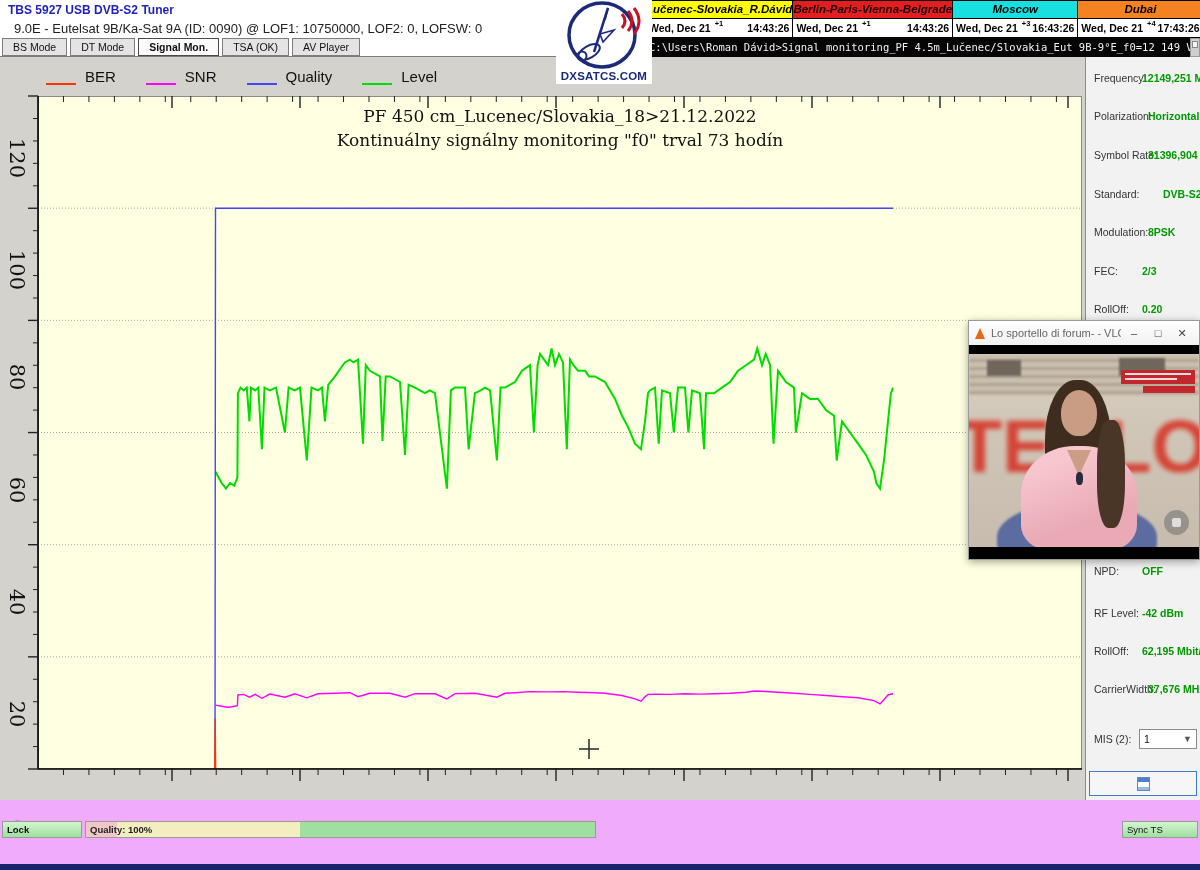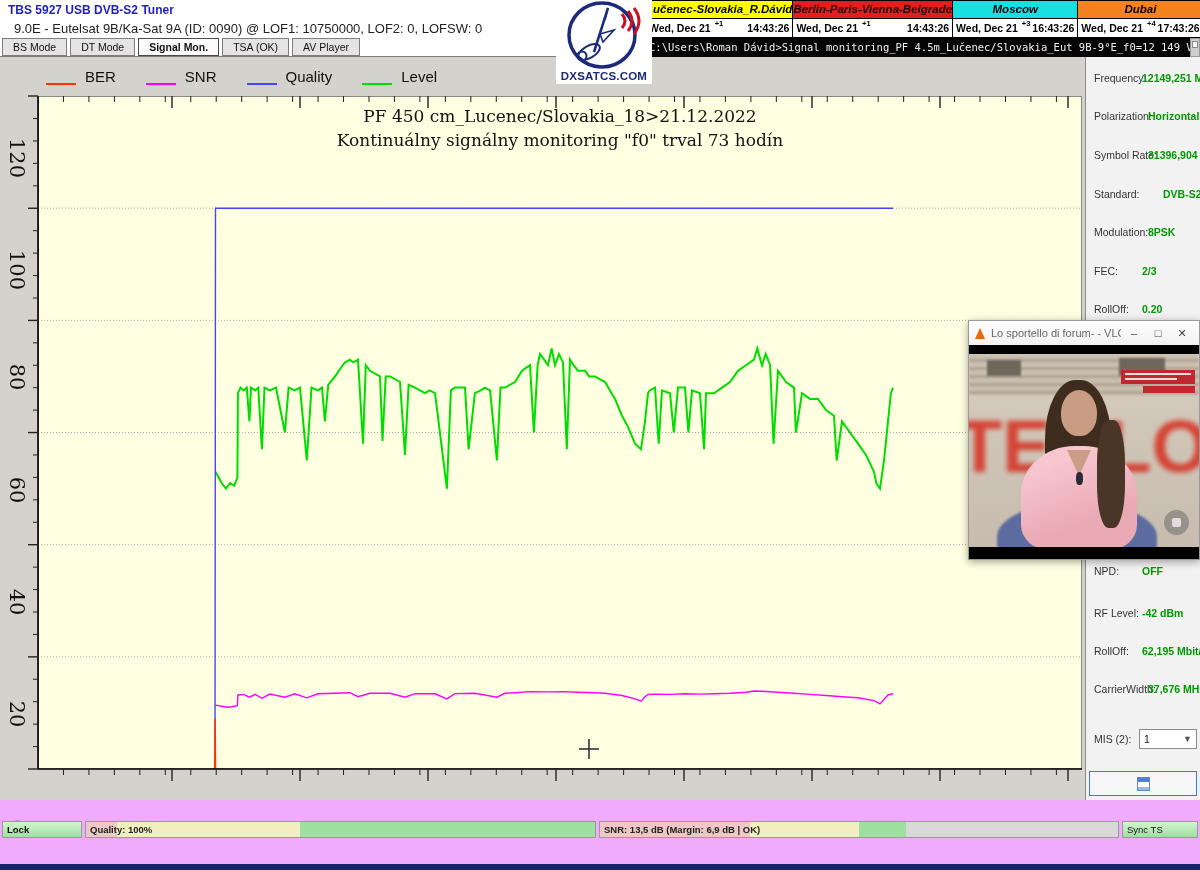--- a/index.html
+++ b/index.html
@@ -431,24 +431,18 @@
   </div>
 
   <div class="mrow" style="top:821px" id="mrow1">
       <div class="badge" style="left: 0px; width: 80px;">Lock</div>
       <div class="mbar" style="left: 83px; width: 511px;">
         <div class="seg" style="width: 6%; background: rgb(239, 199, 199);"></div>
         <div class="seg" style="width: 36%; background: rgb(242, 238, 191);"></div>
         <div class="seg" style="width: 58%; background: rgb(159, 223, 159);"></div>
         <div class="lbl">Quality: 100%</div>
       </div>
-      <div class="mbar" style="left: 597px; width: 520px;">
-        <div class="seg" style="width: 29%; background: rgb(239, 199, 199);"></div>
-        <div class="seg" style="width: 21%; background: rgb(242, 238, 191);"></div>
-        <div class="seg" style="width: 9%; background: rgb(159, 223, 159);"></div>
-        <div class="lbl">SNR: 13,5 dB (Margin: 6,9 dB | OK)</div>
-      </div>
       <div class="badge" style="left: 1120px; width: 76px; font-weight: normal;">Sync TS</div>
     </div>
 
   <div id="taskstrip"></div>
 
 </div>
 
 </body></html>

